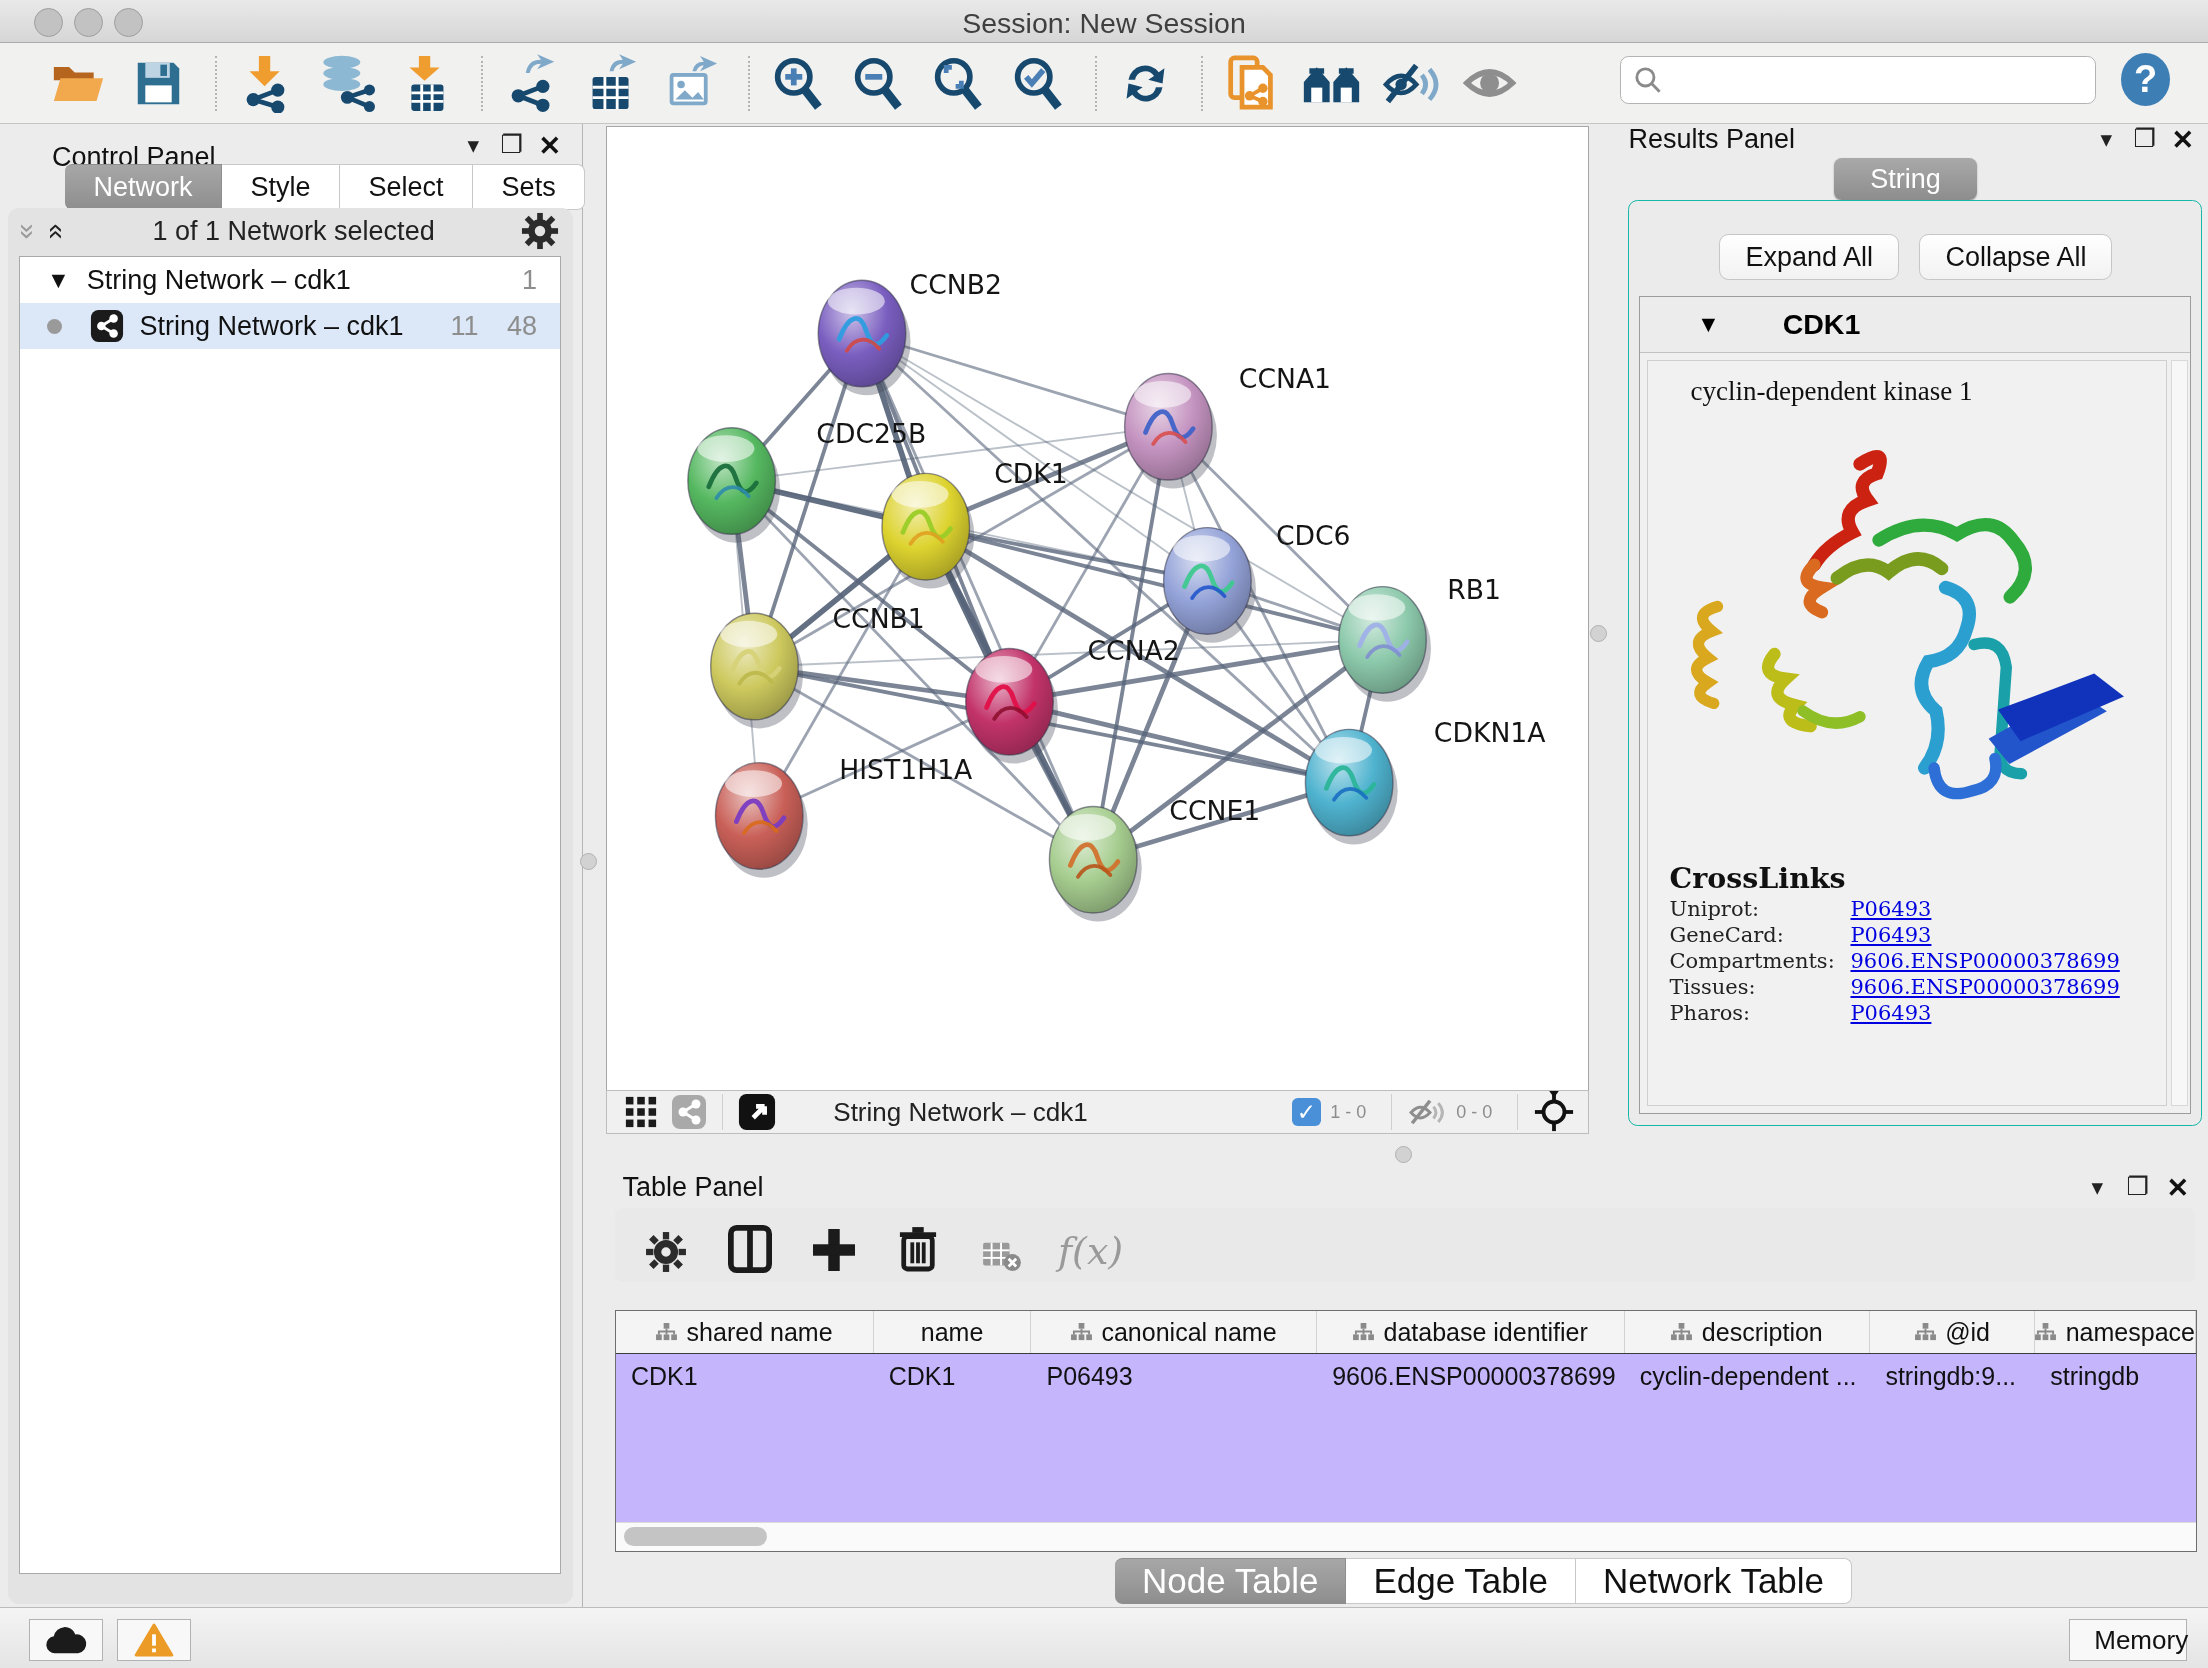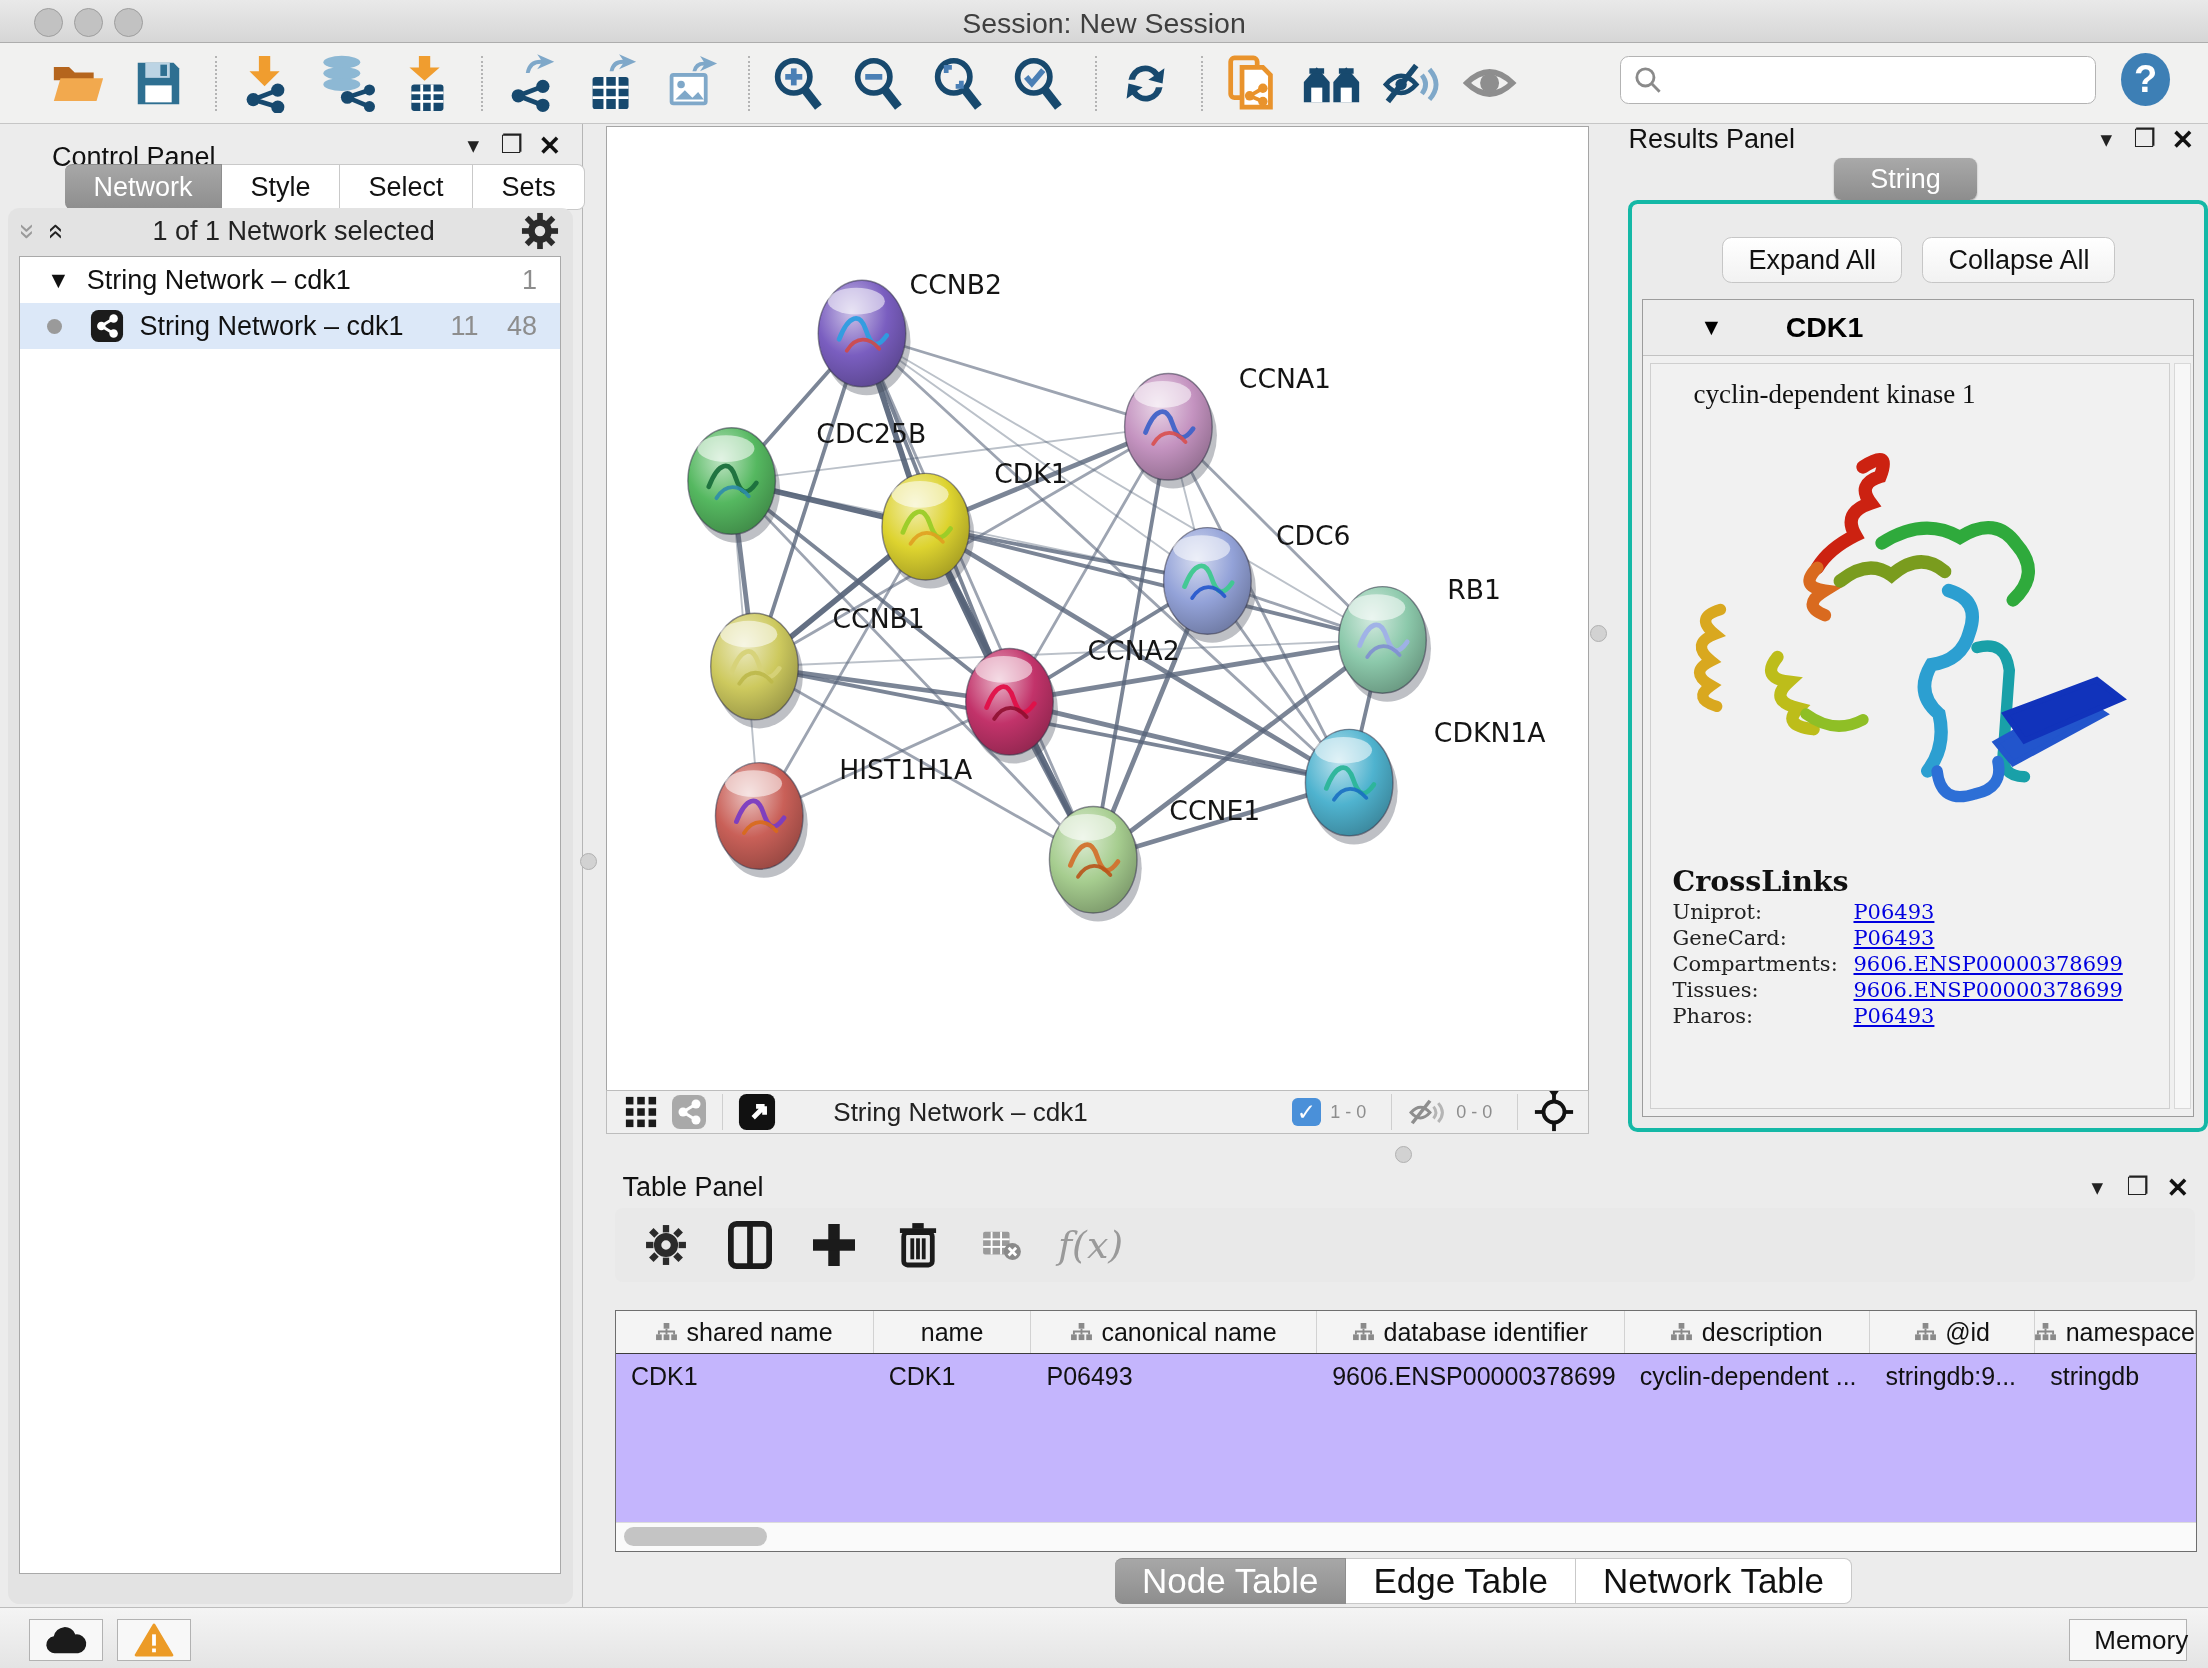--- a/index.html
+++ b/index.html
@@ -43,36 +43,36 @@
   .nsep{width:0;border-left:1.9px solid #cfcfcf;height:36px;margin:0 15px;}
   .ntitle{font-size:26px;color:#222;}
   .ncount{font-size:18px;color:#8d8d8d;margin:0 9.5px;}
   .checkbox{width:28.5px;height:28.5px;border-radius:5.7px;background:#4a90d9;color:#fff;font-size:23px;
     display:flex;align-items:center;justify-content:center;margin-left:5.7px;}
   .splitdot{width:15px;height:15px;border-radius:50%;background:#d2d2d2;border:1px solid #b1b1b1;}
   
   .rpanel{left:1617px;top:124px;width:592px;height:1004px;}
   .rtab{left:217px;top:34px;width:143px;height:42px;border-radius:7.6px;background:linear-gradient(#a9a9a9,#8d8d8d);
     color:#fff;font-size:27px;display:flex;align-items:center;justify-content:center;box-shadow:0 1px 1.9px rgba(0,0,0,.3);}
-  .rbox{left:11.4px;top:76px;width:572px;height:924px;background:#ebebeb;border:4px solid #14b8a6;border-radius:9.5px;}
+  .rbox{left:11.4px;top:76px;width:572px;height:924px;background:#ebebeb;border:1px solid #14b8a6;border-radius:9.5px;}
   .btn{background:linear-gradient(#ffffff,#f2f2f2);border:1.9px solid #c6c6c6;border-radius:9.5px;height:44px;
     display:flex;align-items:center;justify-content:center;font-size:27px;color:#111;padding:0 25px;}
   .entrybox{left:9.5px;top:95px;width:550px;height:816px;border:1.9px solid #9c9c9c;background:#f0f0f0;}
   .entryhead{height:55px;border-bottom:1px solid #c2c2c2;background:#ececec;display:flex;align-items:center;}
   .entrybody{position:absolute;left:7.6px;top:63px;width:518px;height:744px;background:#f1f1f1;border:1px solid #cfcfcf;}
   .vscroll{position:absolute;right:1.9px;top:63px;width:15px;height:744px;background:#f7f7f7;border:1px solid #d8d8d8;}
   .xl-title{font-family:"DejaVu Serif",serif;font-weight:bold;font-size:28.5px;color:#111;}
   .xl-row{display:flex;font-family:"DejaVu Serif",serif;font-size:21px;margin-top:2px;}
   .xl-label{width:181px;color:#222;padding-left:21px;}
   .xl-val{color:#0000e0;text-decoration:underline;}
   
   .tpanel{left:594px;top:1134px;width:1614px;height:474px;}
   .ttool{left:21px;top:74px;width:1580px;height:74px;background:#e9e9e9;border-radius:7.6px;
     display:flex;align-items:center;padding-left:23px;box-sizing:border-box;}
-  .ttbtn{width:55px;height:55px;display:flex;align-items:center;justify-content:center;margin-right:29px;}
+  .ttbtn{width:55px;height:55px;display:flex;align-items:flex-end;justify-content:center;margin-right:29px;}
   .fx{font-family:"DejaVu Serif",serif;font-style:italic;font-size:38px;color:#9a9a9a;}
   .tblwrap{left:21px;top:176px;width:1582px;height:242px;background:#c4b5fd;border:1.9px solid #6e6e6e;box-sizing:border-box;}
   .thead{display:flex;background:#f4f4f4;border-bottom:1.9px solid #3c3c3c;height:42px;}
   .th{display:flex;align-items:center;justify-content:center;font-size:25px;color:#111;
     border-right:1px solid #d2d2d2;box-sizing:border-box;overflow:hidden;white-space:nowrap;}
   .trowdata{display:flex;height:44px;}
   .td{font-size:25px;color:#111;padding-left:15px;box-sizing:border-box;display:flex;align-items:center;
     overflow:hidden;white-space:nowrap;}
   .hscroll{position:absolute;left:0;bottom:0;width:100%;height:28.5px;background:#fafafa;border-top:1px solid #dcdcdc;}
   .hthumb{position:absolute;left:7.6px;top:4.8px;width:143px;height:19px;border-radius:9.5px;background:#c4c4c4;}

